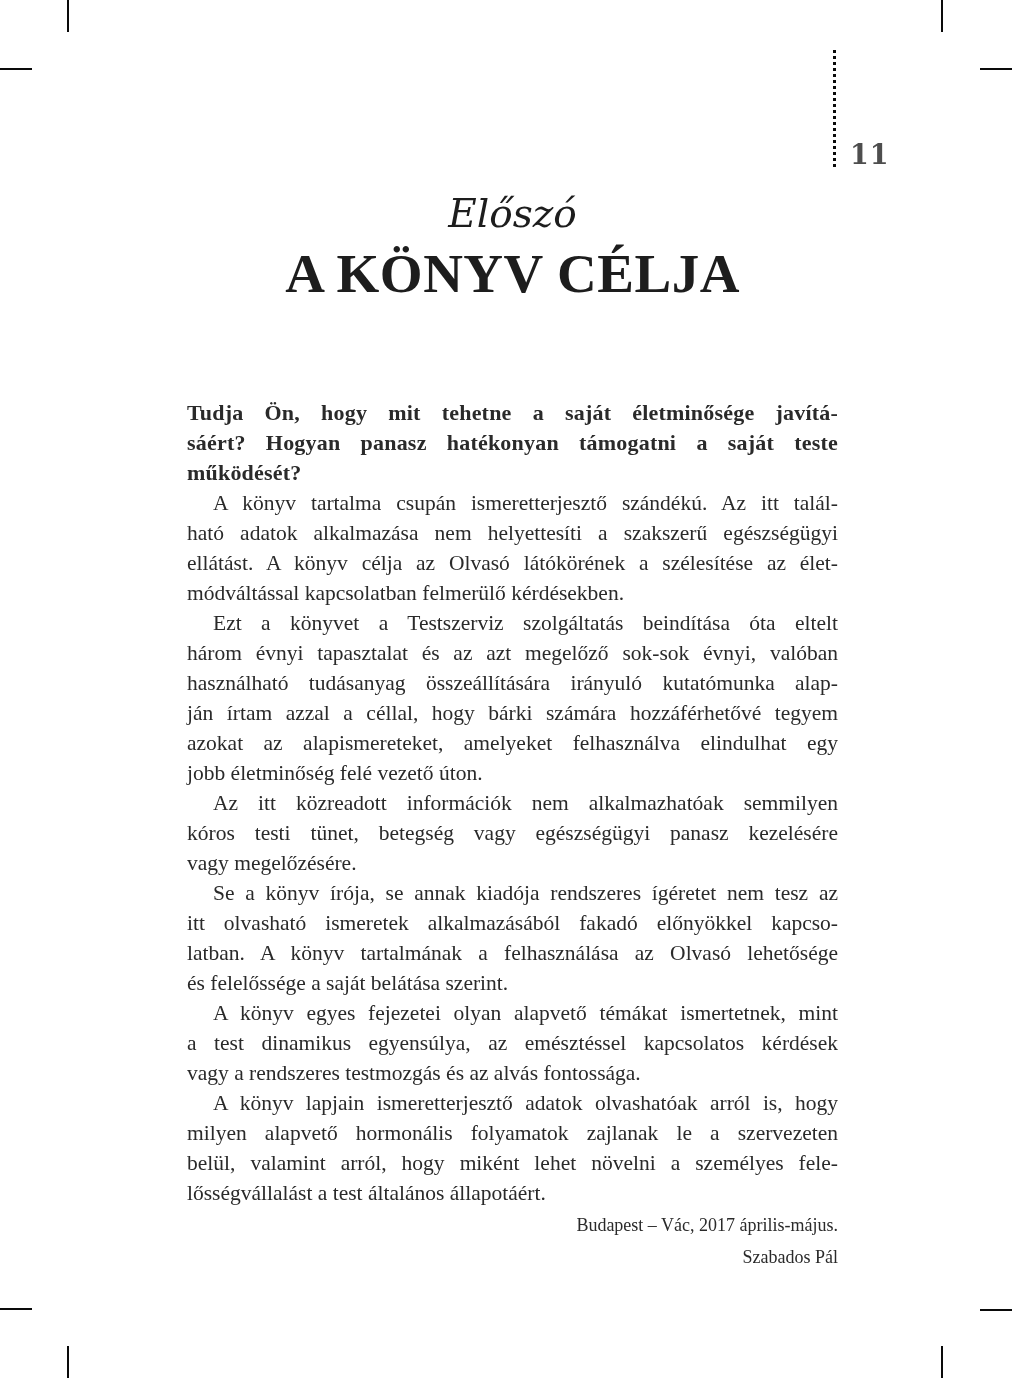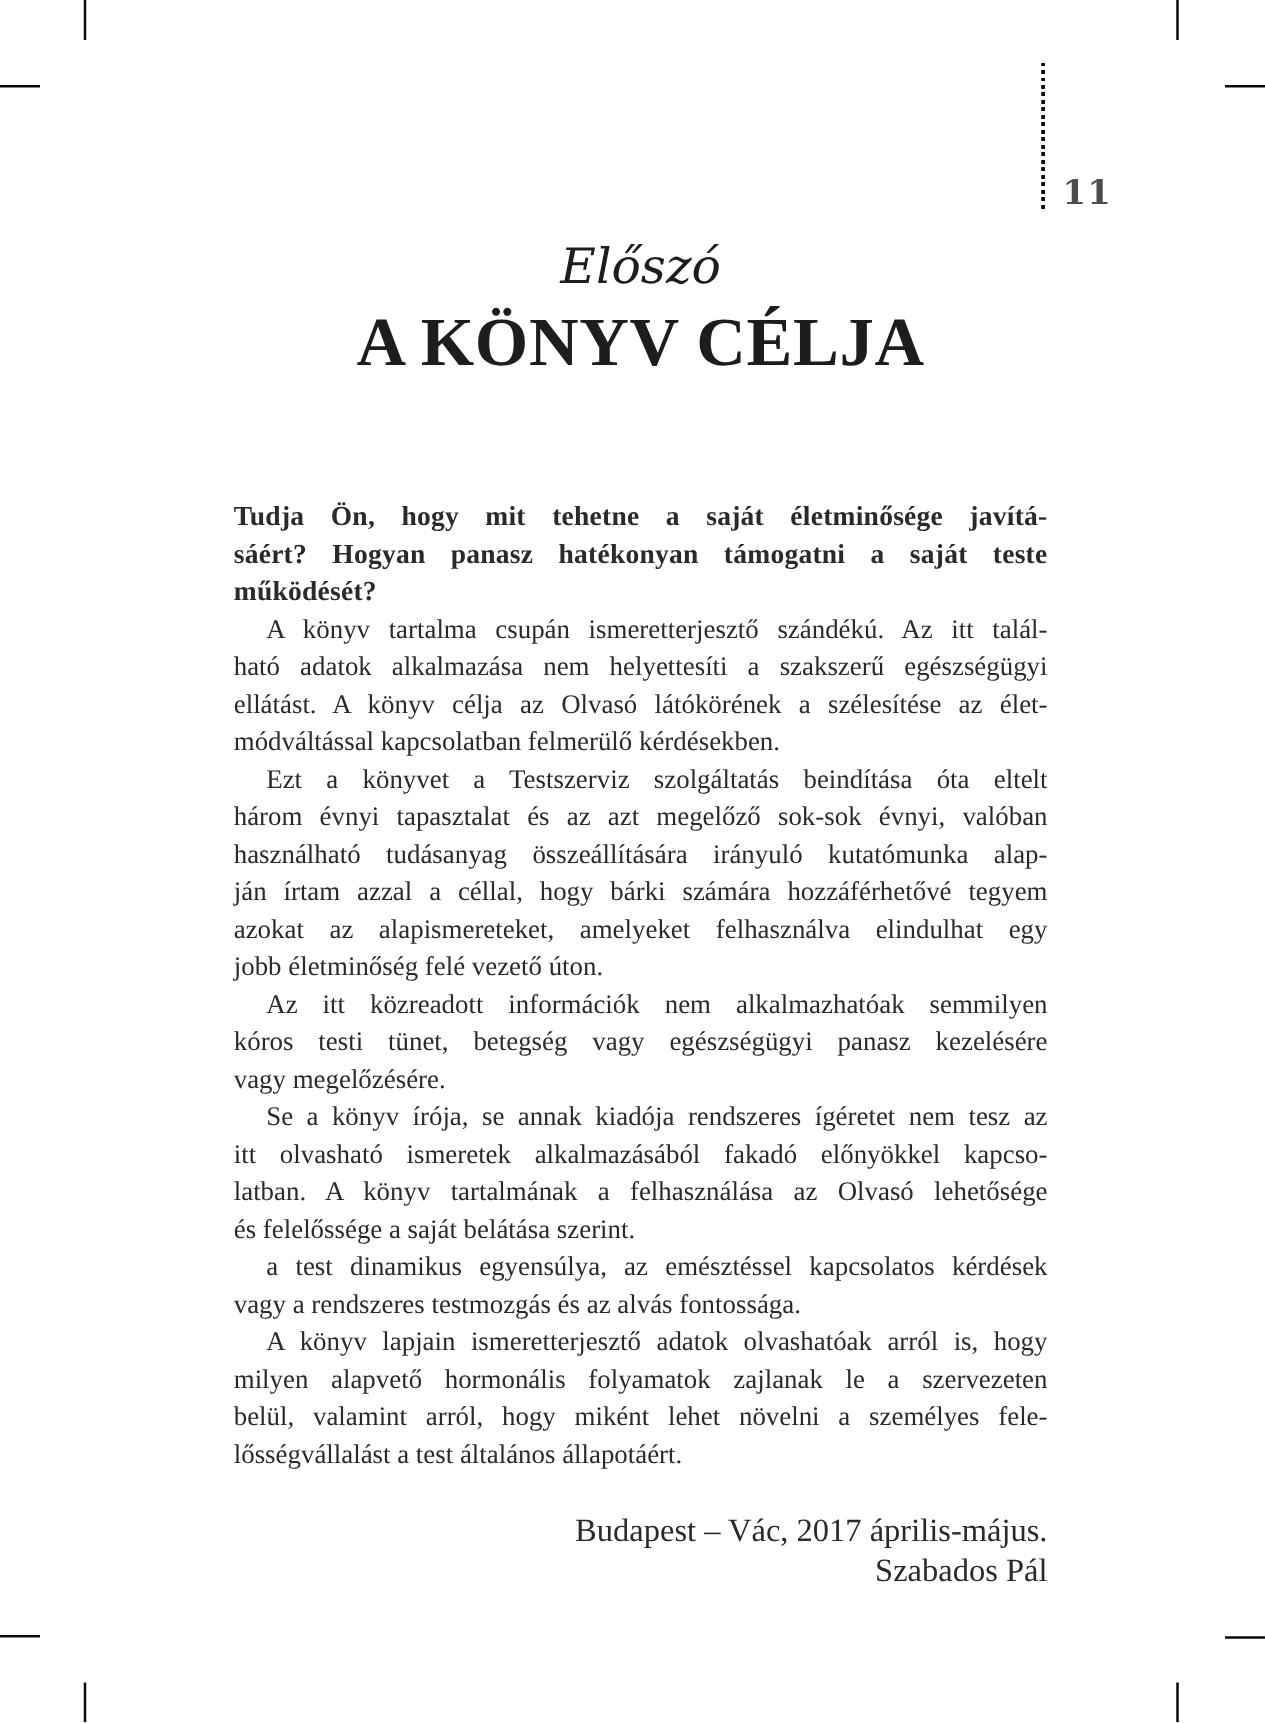--- a/index.html
+++ b/index.html
@@ -100,21 +100,21 @@
   .line { display: block; }
   .line.just { text-align: justify; text-align-last: justify; }
   .para.indent .line:first-child { text-indent: 26px; }
 
   .signoff {
     position: absolute;
     left: 187px; top: 1209px;
     width: 651px;
     text-align: right;
     color: var(--text);
-    font-size: 26px;
+    font-size: 18px;
     line-height: 32px;
   }
   .signoff .line { display: block; }
 </style>
 </head>
 <body>
 
 <div class="page">
 
   <div class="mark v tl-v"></div>
@@ -159,20 +159,21 @@
         <span class="line just">kóros testi tünet, betegség vagy egészségügyi panasz kezelésére</span>
         <span class="line">vagy megelőzésére.</span>
       </p>
       <p class="para indent">
         <span class="line just">Se a könyv írója, se annak kiadója rendszeres ígéretet nem tesz az</span>
         <span class="line just">itt olvasható ismeretek alkalmazásából fakadó előnyökkel kapcso-</span>
         <span class="line just">latban. A könyv tartalmának a felhasználása az Olvasó lehetősége</span>
         <span class="line">és felelőssége a saját belátása szerint.</span>
       </p>
       <p class="para indent">
+        <span class="line just">A könyv egyes fejezetei olyan alapvető témákat ismertetnek, mint</span>
         <span class="line just">a test dinamikus egyensúlya, az emésztéssel kapcsolatos kérdések</span>
         <span class="line">vagy a rendszeres testmozgás és az alvás fontossága.</span>
       </p>
       <p class="para indent">
         <span class="line just">A könyv lapjain ismeretterjesztő adatok olvashatóak arról is, hogy</span>
         <span class="line just">milyen alapvető hormonális folyamatok zajlanak le a szervezeten</span>
         <span class="line just">belül, valamint arról, hogy miként lehet növelni a személyes fele-</span>
         <span class="line">lősségvállalást a test általános állapotáért.</span>
       </p>
     </article>

